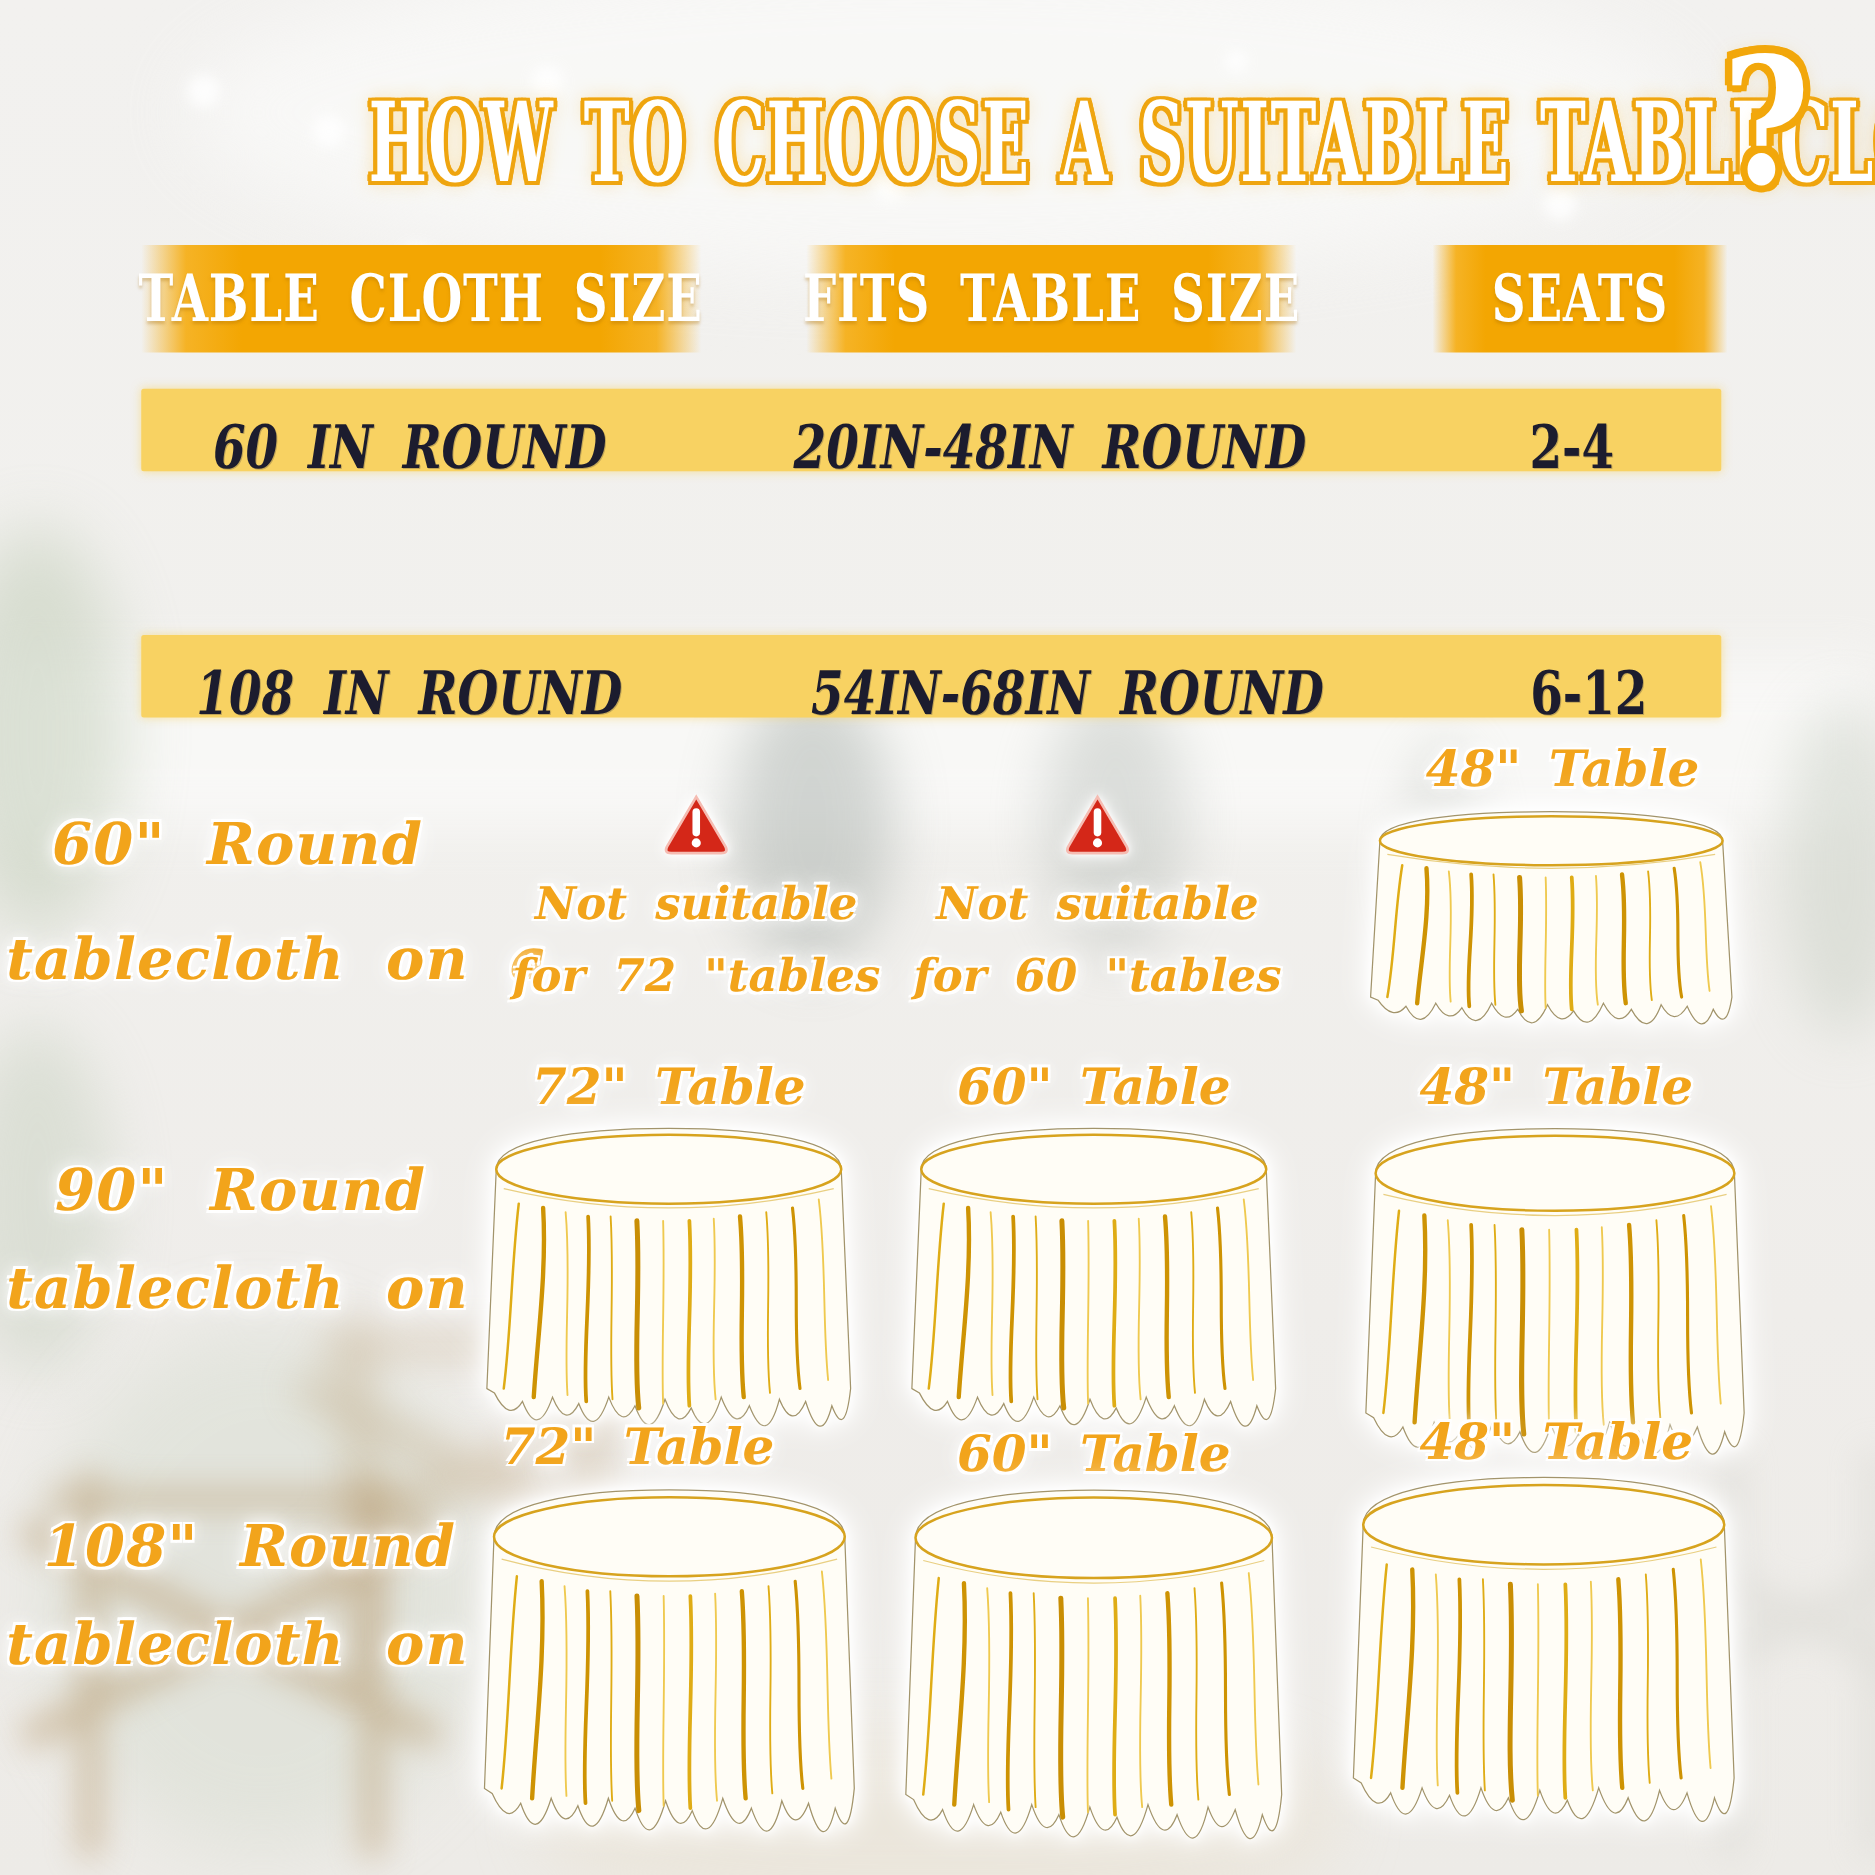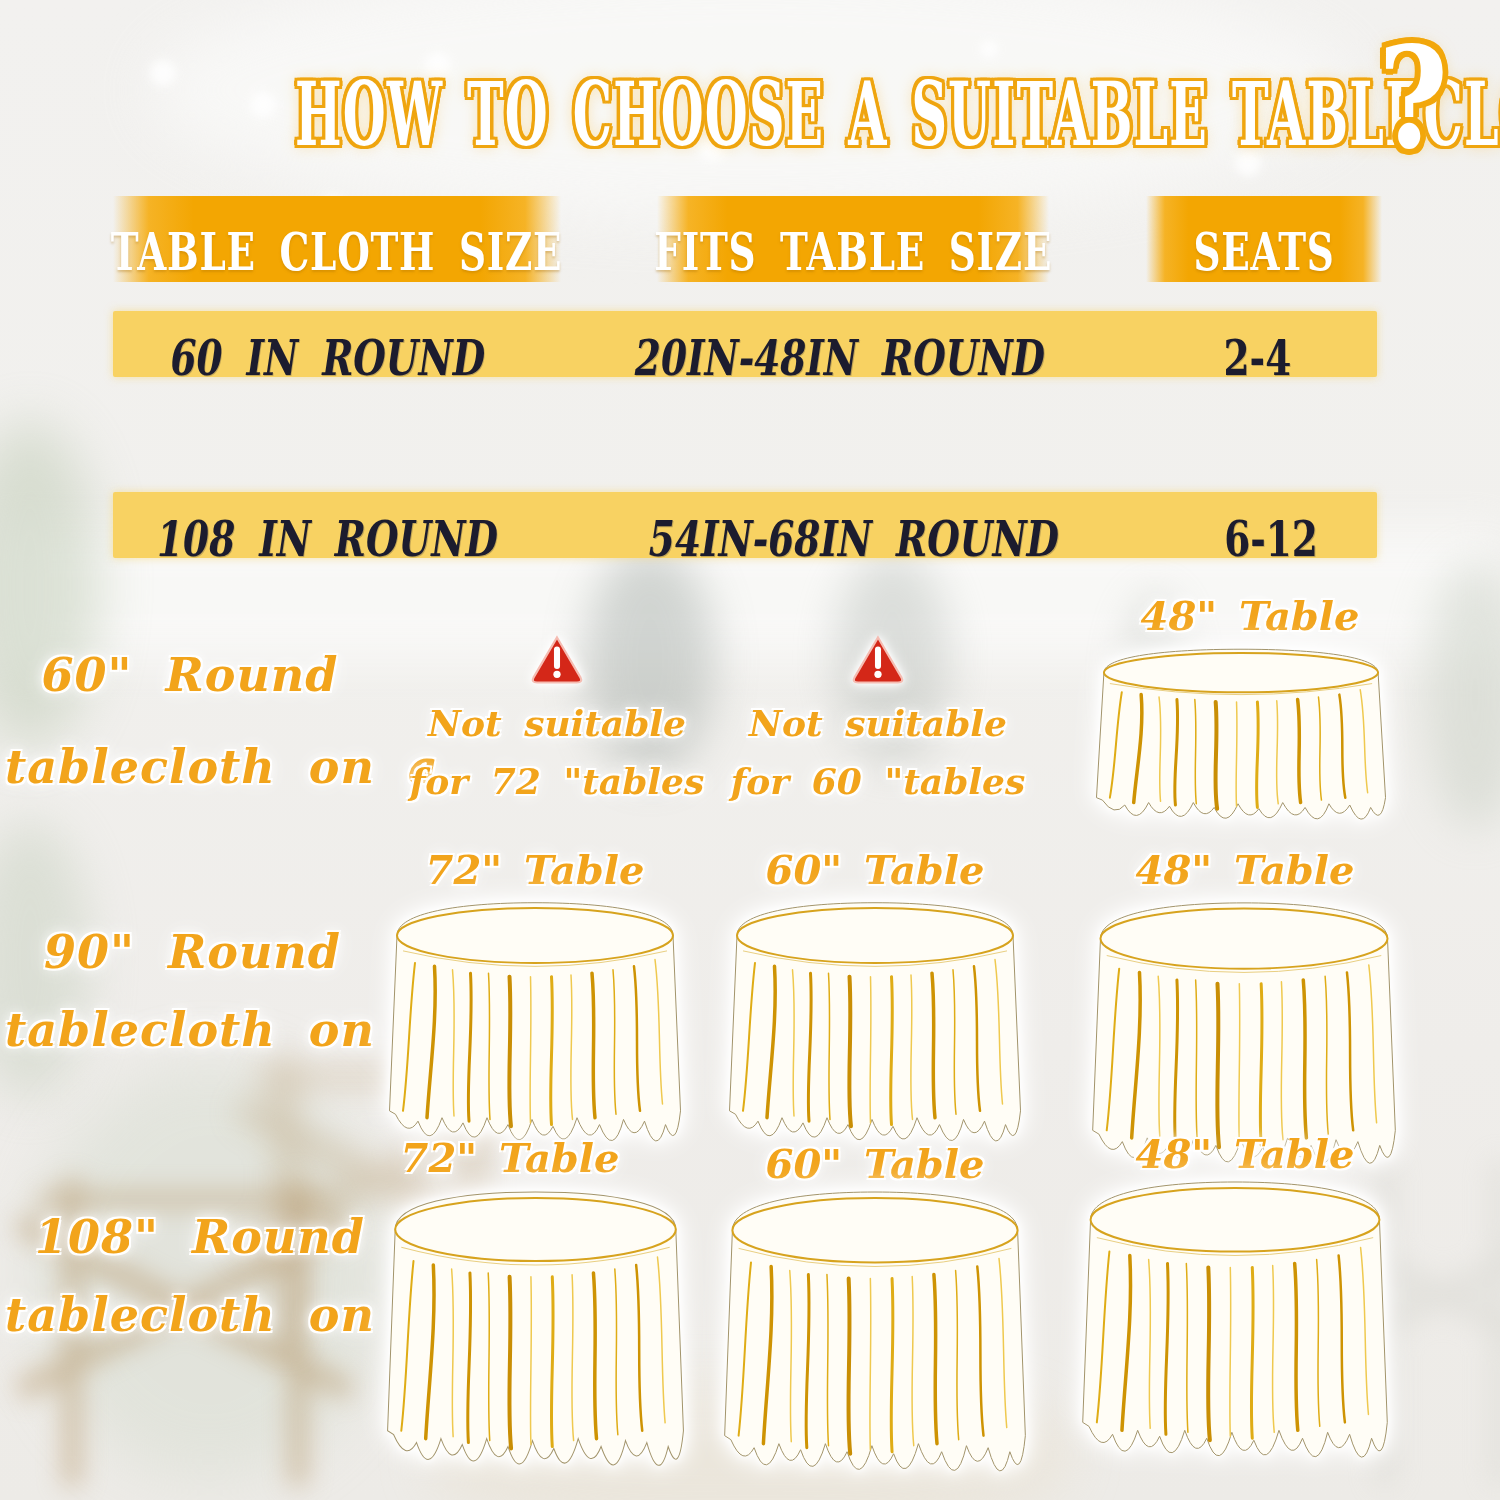--- a/index.html
+++ b/index.html
@@ -41,29 +41,29 @@
     text-shadow:-6px 0 0 #EFA50F,6px 0 0 #EFA50F,0 -3px 0 #EFA50F,0 3px 0 #EFA50F,
       -5px -3px 0 #EFA50F,5px -3px 0 #EFA50F,-5px 3px 0 #EFA50F,5px 3px 0 #EFA50F,
       0 0 20px rgba(250,200,90,.65);}
   .title-q{position:absolute;left:1368px;top:28px;width:90px;text-align:center;white-space:nowrap;
     font-weight:bold;font-size:140px;line-height:1;color:#fff;
     transform:scaleX(.85);transform-origin:center;
     text-shadow:-7px 0 0 #F2A70B,7px 0 0 #F2A70B,0 -6px 0 #F2A70B,0 6px 0 #F2A70B,
       -5px -5px 0 #F2A70B,5px -5px 0 #F2A70B,-5px 5px 0 #F2A70B,5px 5px 0 #F2A70B,
       0 0 16px rgba(250,200,90,.6);}
   
-  .band{position:absolute;top:196px;height:86px;display:flex;align-items:flex-end;justify-content:center;
+  .band{position:absolute;top:196px;height:86px;display:flex;align-items:center;justify-content:center;
     background:linear-gradient(90deg,rgba(246,168,2,0) 0%,rgba(246,168,2,.85) 8%,#F3A602 18%,#F3A602 82%,rgba(246,168,2,.85) 92%,rgba(246,168,2,0) 100%);}
-  .h1{left:113px;width:448px;} .h2{left:645px;width:392px;margin-left:12px;} .h3{left:1146px;width:236px;}
+  .h1{left:113px;width:448px;} .h2{left:645px;width:392px;} .h3{left:1146px;width:236px;}
   .band span{color:#fff;font-weight:bold;font-size:52px;letter-spacing:1px;word-spacing:14px;white-space:nowrap;
     transform:scaleX(.72);transform-origin:center;text-shadow:0 2px 3px rgba(170,110,0,.35);}
   
   .trow{position:absolute;left:113px;width:1264px;height:66px;background:#F8D262;border-radius:2px;
     display:flex;align-items:center;box-shadow:0 0 8px rgba(248,210,98,.55);}
-  .r1{top:311px;} .r2{top:399px;} .r3{top:492px;gap:48px;}
+  .r1{top:311px;} .r2{top:399px;} .r3{top:508px;gap:48px;}
   .cell{display:flex;align-items:center;justify-content:center;margin-top:28px;}
   .cell.cc1{width:34%;} .cell.cc2{width:47%;text-align:center;} .cell.cc3{width:19%;}
   .cell span{font-weight:bold;font-size:48px;color:#1c1c2e;word-spacing:14px;white-space:nowrap;
     transform:scaleX(.78);transform-origin:center;text-shadow:1px 1px 0 rgba(30,30,50,.25);}
   .cell.it span{font-style:italic;}
   
   .script{position:absolute;text-align:center;white-space:nowrap;
     font-style:italic;font-weight:bold;color:#F2A41B;
     text-shadow:-2px -2px 0 #fff,2px -2px 0 #fff,-2px 2px 0 #fff,2px 2px 0 #fff,
       0 0 12px #fff,0 0 22px rgba(255,255,255,.95);}

